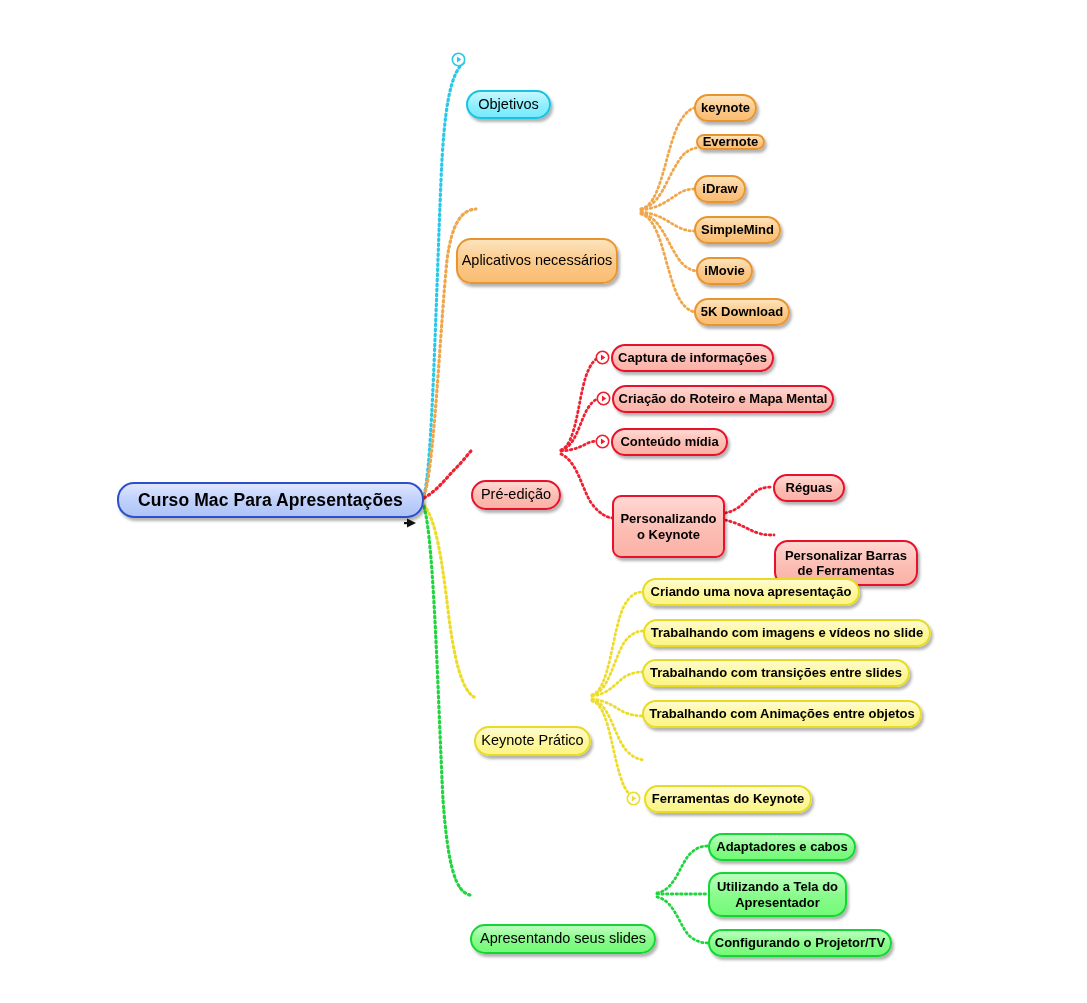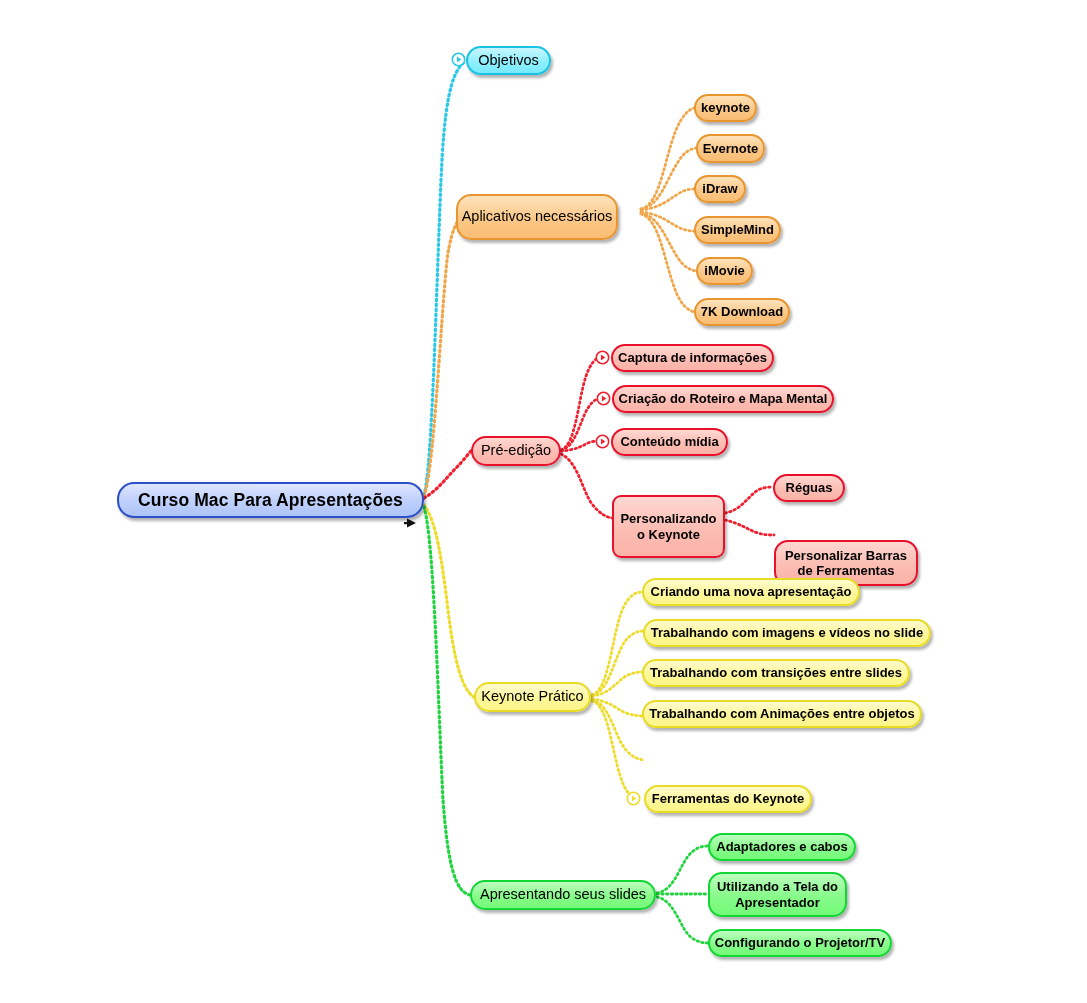--- a/index.html
+++ b/index.html
@@ -26,21 +26,21 @@
 
   
   .root{
     border-width:2px;border-color:#2d50c8;
     background:linear-gradient(180deg,#dfe6ff 0%,#bfd0fb 52%,#aec4f7 100%);
     border-radius:17px;
     font-size:17.5px;font-weight:bold;letter-spacing:.1px;
   }
 
   
-  .lvl2{border-width:2px;border-radius:15px;font-size:14.5px;font-weight:normal;}
+  .lvl2{border-width:2px;border-radius:15px;font-size:14.5px;font-weight:normal;margin-top:44px;}
   .lvl2.cyan  {border-color:#17c3e0;background:linear-gradient(180deg,#c7f7ff 0%,#8eeffc 55%,#78eafc 100%);}
   .lvl2.orange{border-color:#e8952f;background:linear-gradient(180deg,#fde3bc 0%,#fbc887 55%,#f9bd74 100%);}
   .lvl2.red   {border-color:#e8102a;background:linear-gradient(180deg,#ffd8d2 0%,#fcbdb3 55%,#fbb2a7 100%);}
   .lvl2.yellow{border-color:#e8db23;background:linear-gradient(180deg,#fffbcf 0%,#fdf79a 55%,#fcf58a 100%);}
   .lvl2.green {border-color:#12d634;background:linear-gradient(180deg,#bdffbe 0%,#87fb8a 55%,#74fa78 100%);}
 
   
   .lvl3{border-width:2px;border-radius:14px;font-size:13px;font-weight:bold;}
   .lvl3.orange{border-color:#e8952f;background:linear-gradient(180deg,#fde3bc 0%,#fbc887 55%,#f9bd74 100%);}
   .lvl3.red   {border-color:#e8102a;background:linear-gradient(180deg,#ffd8d2 0%,#fcbdb3 55%,#fbb2a7 100%);}
@@ -127,34 +127,34 @@
     <span>Objetivos</span>
   </div>
 
   <div class="node lvl2 orange" style="left:456px;top:194px;width:162px;height:46px;text-align:right;">
     <span>Aplicativos necessários</span>
   </div>
 
   <div class="node lvl3 orange" style="left:694px;top:94px;width:63px;height:28px;">
     <span>keynote</span>
   </div>
-  <div class="node lvl3 orange" style="left:696px;top:134px;width:69px;height:29px;">
+  <div class="node lvl3 orange" style="left:696px;top:134px;width:69px;height:16px;">
     <span>Evernote</span>
   </div>
   <div class="node lvl3 orange" style="left:694px;top:175px;width:52px;height:28px;">
     <span>iDraw</span>
   </div>
   <div class="node lvl3 orange" style="left:694px;top:216px;width:87px;height:28px;">
     <span>SimpleMind</span>
   </div>
   <div class="node lvl3 orange" style="left:696px;top:257px;width:57px;height:28px;">
     <span>iMovie</span>
   </div>
   <div class="node lvl3 orange" style="left:694px;top:298px;width:96px;height:28px;">
-    <span>7K Download</span>
+    <span>5K Download</span>
   </div>
 
   <div class="node lvl2 red" style="left:471px;top:436px;width:90px;height:30px;">
     <span>Pré-edição</span>
   </div>
 
   <div class="collapse-icon" style="left:595px;top:350px;">
     <svg viewBox="0 0 16 16" xmlns="http://www.w3.org/2000/svg">
       <circle cx="8" cy="8" r="6.6" fill="#ffffff" stroke="#f02030" stroke-width="1.7"></circle>
       <path d="M6.3,4.9 L11,8 L6.3,11.1 Z" fill="#f02030"></path>

